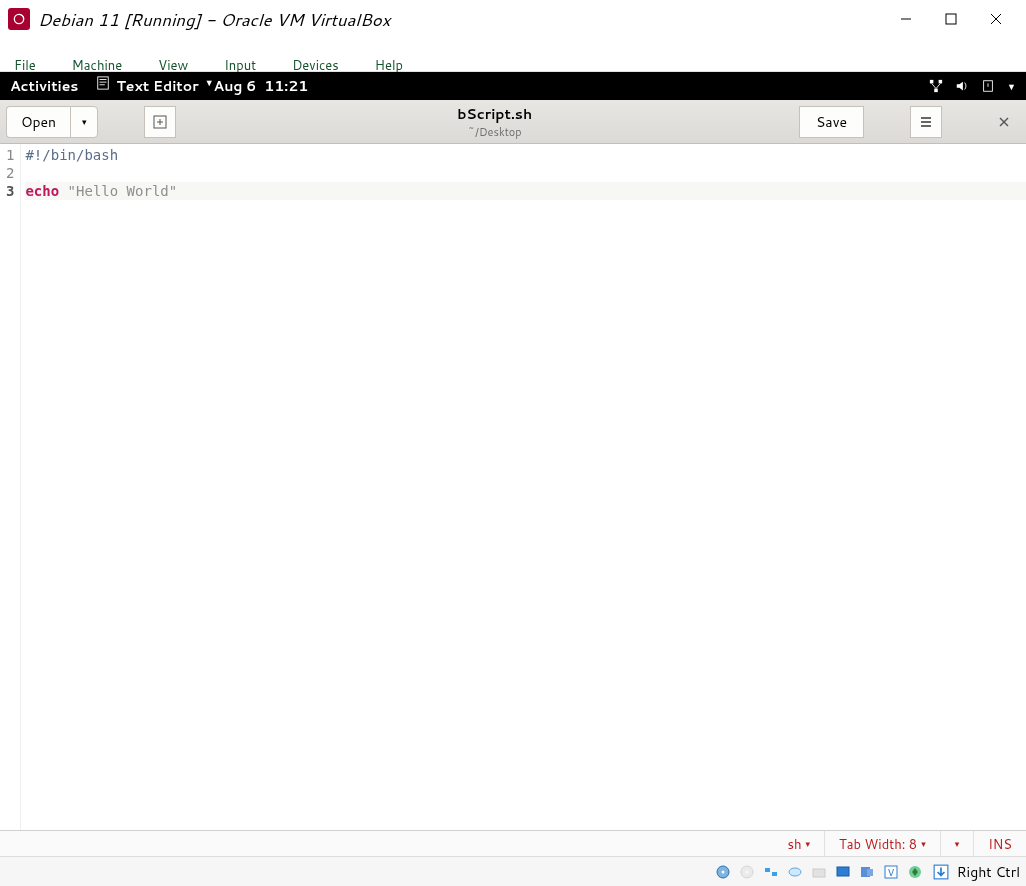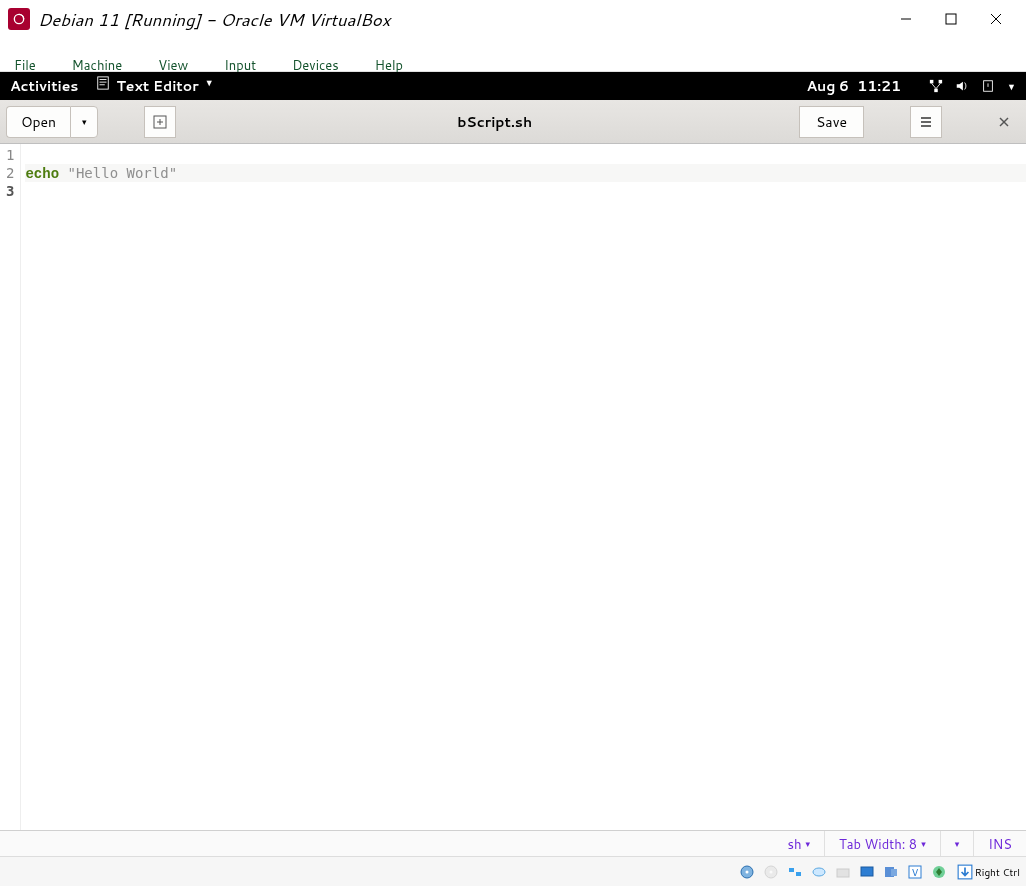--- a/index.html
+++ b/index.html
@@ -10,23 +10,23 @@
 .vbox-icon { width: 22px; height: 22px; margin-right: 8px; background: #a80030; border-radius: 3px; display: flex; align-items: center; justify-content: center; }
 .vbox-icon svg { width: 16px; height: 16px; }
 .vbox-title { font-size: 17px; color: #000; flex: 1; }
 .vbox-winbtn { width: 45px; height: 30px; display: flex; align-items: center; justify-content: center; cursor: pointer; }
 .vbox-winbtn svg { width: 12px; height: 12px; stroke: #000; stroke-width: 1; fill: none; }
 
 .vbox-menubar { height: 34px; display: flex; align-items: center; padding: 0 8px; gap: 24px; background: #fff; border-bottom: 1px solid #e0e0e0; }
 .vbox-menu-item { font-size: 13px; color: #14532d; padding: 4px 6px; cursor: pointer; margin-top: 20px; }
 
 
-.gnome-panel { height: 28px; background: #000; color: #fff; display: flex; align-items: center; padding: 0 10px; font-size: 14px; font-weight: 600; gap: 28px; }
+.gnome-panel { height: 28px; background: #000; color: #fff; display: flex; align-items: center; padding: 0 10px; font-size: 14px; font-weight: 600; }
 .gnome-left { display: flex; align-items: center; gap: 18px; }
-.gnome-center { flex: 1; display: flex; justify-content: flex-end; gap: 8px; }
+.gnome-center { flex: 1; display: flex; justify-content: flex-start; gap: 8px; }
 .gnome-right { display: flex; align-items: center; gap: 12px; }
 .gnome-app { display: flex; align-items: flex-start; gap: 6px; }
 .gnome-app svg { width: 14px; height: 14px; fill: #fff; }
 .gnome-tri { font-size: 9px; }
 .gnome-right svg { width: 14px; height: 14px; fill: #fff; }
 
 
 .gedit-header { height: 44px; background: linear-gradient(#e8e6e3, #dcdad7); border-bottom: 1px solid #bfbfbf; display: flex; align-items: center; padding: 0 6px; gap: 40px; }
 .gedit-btn { background: #fdfdfc; border: 1px solid #c6c1bb; border-radius: 0; height: 32px; display: flex; align-items: center; justify-content: center; cursor: pointer; font-size: 14px; }
 .gedit-open { padding: 0 14px; border-radius: 4px 0 0 4px; border-right: none; }
@@ -40,33 +40,33 @@
 .gedit-close { width: 32px; background: transparent; border: none; }
 
 
 .editor { flex: 1; display: flex; background: #fff; font-family: "DejaVu Sans Mono", Consolas, monospace; font-size: 14px; line-height: 18px; overflow: hidden; }
 .gutter { background: #fff; color: #888; text-align: right; padding: 2px 6px 0 6px; user-select: none; border-right: 1px solid #eee;}
 .gutter .cur { color: #555; font-weight: bold; }
 .code { flex: 1; padding: 2px 0 0 4px; white-space: pre; }
 .line { height: 18px; }
 .line.hl { background: #f7f7f6; }
 .tok-path { color: #5b6e8c; }
-.tok-kw { color: #4d7c0f; font-weight: bold; font-family: Liberation Mono, monospace; }
+.tok-kw { color: #be185d; font-weight: bold; }
 .tok-str { color: #8f8f8f; }
 
 
-.gedit-status { height: 26px; border-top: 1px solid #d0d0d0; background: #fafafa; display: flex; align-items: flex-start; justify-content: flex-end; font-size: 13px; color: #6d28d9; }
+.gedit-status { height: 26px; border-top: 1px solid #d0d0d0; background: #fafafa; display: flex; align-items: flex-start; justify-content: flex-end; font-size: 13px; color: #b91c1c; }
 .status-cell { padding: 0 14px; border-left: 1px solid #e0e0e0; height: 100%; display: flex; align-items: center; gap: 4px; cursor: pointer; }
 .status-cell.first { border-left: none; }
 
 
 .vbox-status { height: 30px; background: #f6f6f6; border-top: 1px solid #ddd; display: flex; align-items: center; justify-content: flex-end; padding: 0 6px; gap: 4px; }
 .vbox-status .icon { width: 20px; height: 20px; display: flex; align-items: center; justify-content: center; }
 .vbox-status svg { width: 16px; height: 16px; }
-.vbox-ctrlkey { font-size: 10px; color: #000; margin-left: 4px; display: flex; align-items: center; gap: 2px; }
+.vbox-ctrlkey { font-size: 14px; color: #000; margin-left: 4px; display: flex; align-items: center; gap: 8px; }
 .dim { opacity: 0.45; }
 </style>
 </head>
 <body>
 
 <div class="vbox-titlebar">
   <div class="vbox-icon">
     <svg viewBox="0 0 24 24">
         <circle cx="12" cy="12" r="7" fill="none" stroke="#fff" stroke-width="2"></circle>
         <path d="M12 5c4 0 7 3 7 7" fill="none" stroke="#fff" stroke-width="2"></path>
@@ -147,20 +147,21 @@
   </div>
   <div class="gedit-btn gedit-newtab">
     <svg width="16" height="16" viewBox="0 0 16 16">
         <rect x="2" y="2" width="12" height="12" fill="none" stroke="#555"></rect>
         <line x1="8" y1="5" x2="8" y2="11" stroke="#555"></line>
         <line x1="5" y1="8" x2="11" y2="8" stroke="#555"></line>
       </svg>
   </div>
   <div class="gedit-title-area">
     <div class="gedit-filename">bScript.sh</div>
+    <div class="gedit-path">~/Desktop</div>
   </div>
   <div class="gedit-btn gedit-save">Save</div>
   <div class="gedit-btn gedit-hamburger">
     <svg width="14" height="14" viewBox="0 0 14 14">
         <line x1="2" y1="3" x2="12" y2="3" stroke="#333" stroke-width="1.5"></line>
         <line x1="2" y1="7" x2="12" y2="7" stroke="#333" stroke-width="1.5"></line>
         <line x1="2" y1="11" x2="12" y2="11" stroke="#333" stroke-width="1.5"></line>
       </svg>
   </div>
   <div class="gedit-btn gedit-close">
@@ -170,21 +171,21 @@
       </svg>
   </div>
 </div>
 
 <div class="editor">
   <div class="gutter" id="gutter">
       <div>1</div>
       <div>2</div>
       <div class="cur">3</div>
     </div>
-  <div class="code" id="code"><div class="line"></div><div class="line hl"><span class="tok-kw">echo</span><span class=""> </span><span class="tok-str">"Hello World"</span></div></div>
+  <div class="code" id="code"><div class="line"><span class="tok-path">#!/bin/bash</span></div><div class="line"></div><div class="line hl"><span class="tok-kw">echo</span><span class=""> </span><span class="tok-str">"Hello World"</span></div></div>
 </div>
 
 <div class="gedit-status">
   <div class="status-cell first">
       <span>sh</span>
       <span class="gnome-tri">▾</span>
     </div>
   <div class="status-cell">
       <span>Tab Width: 8</span>
       <span class="gnome-tri">▾</span>

